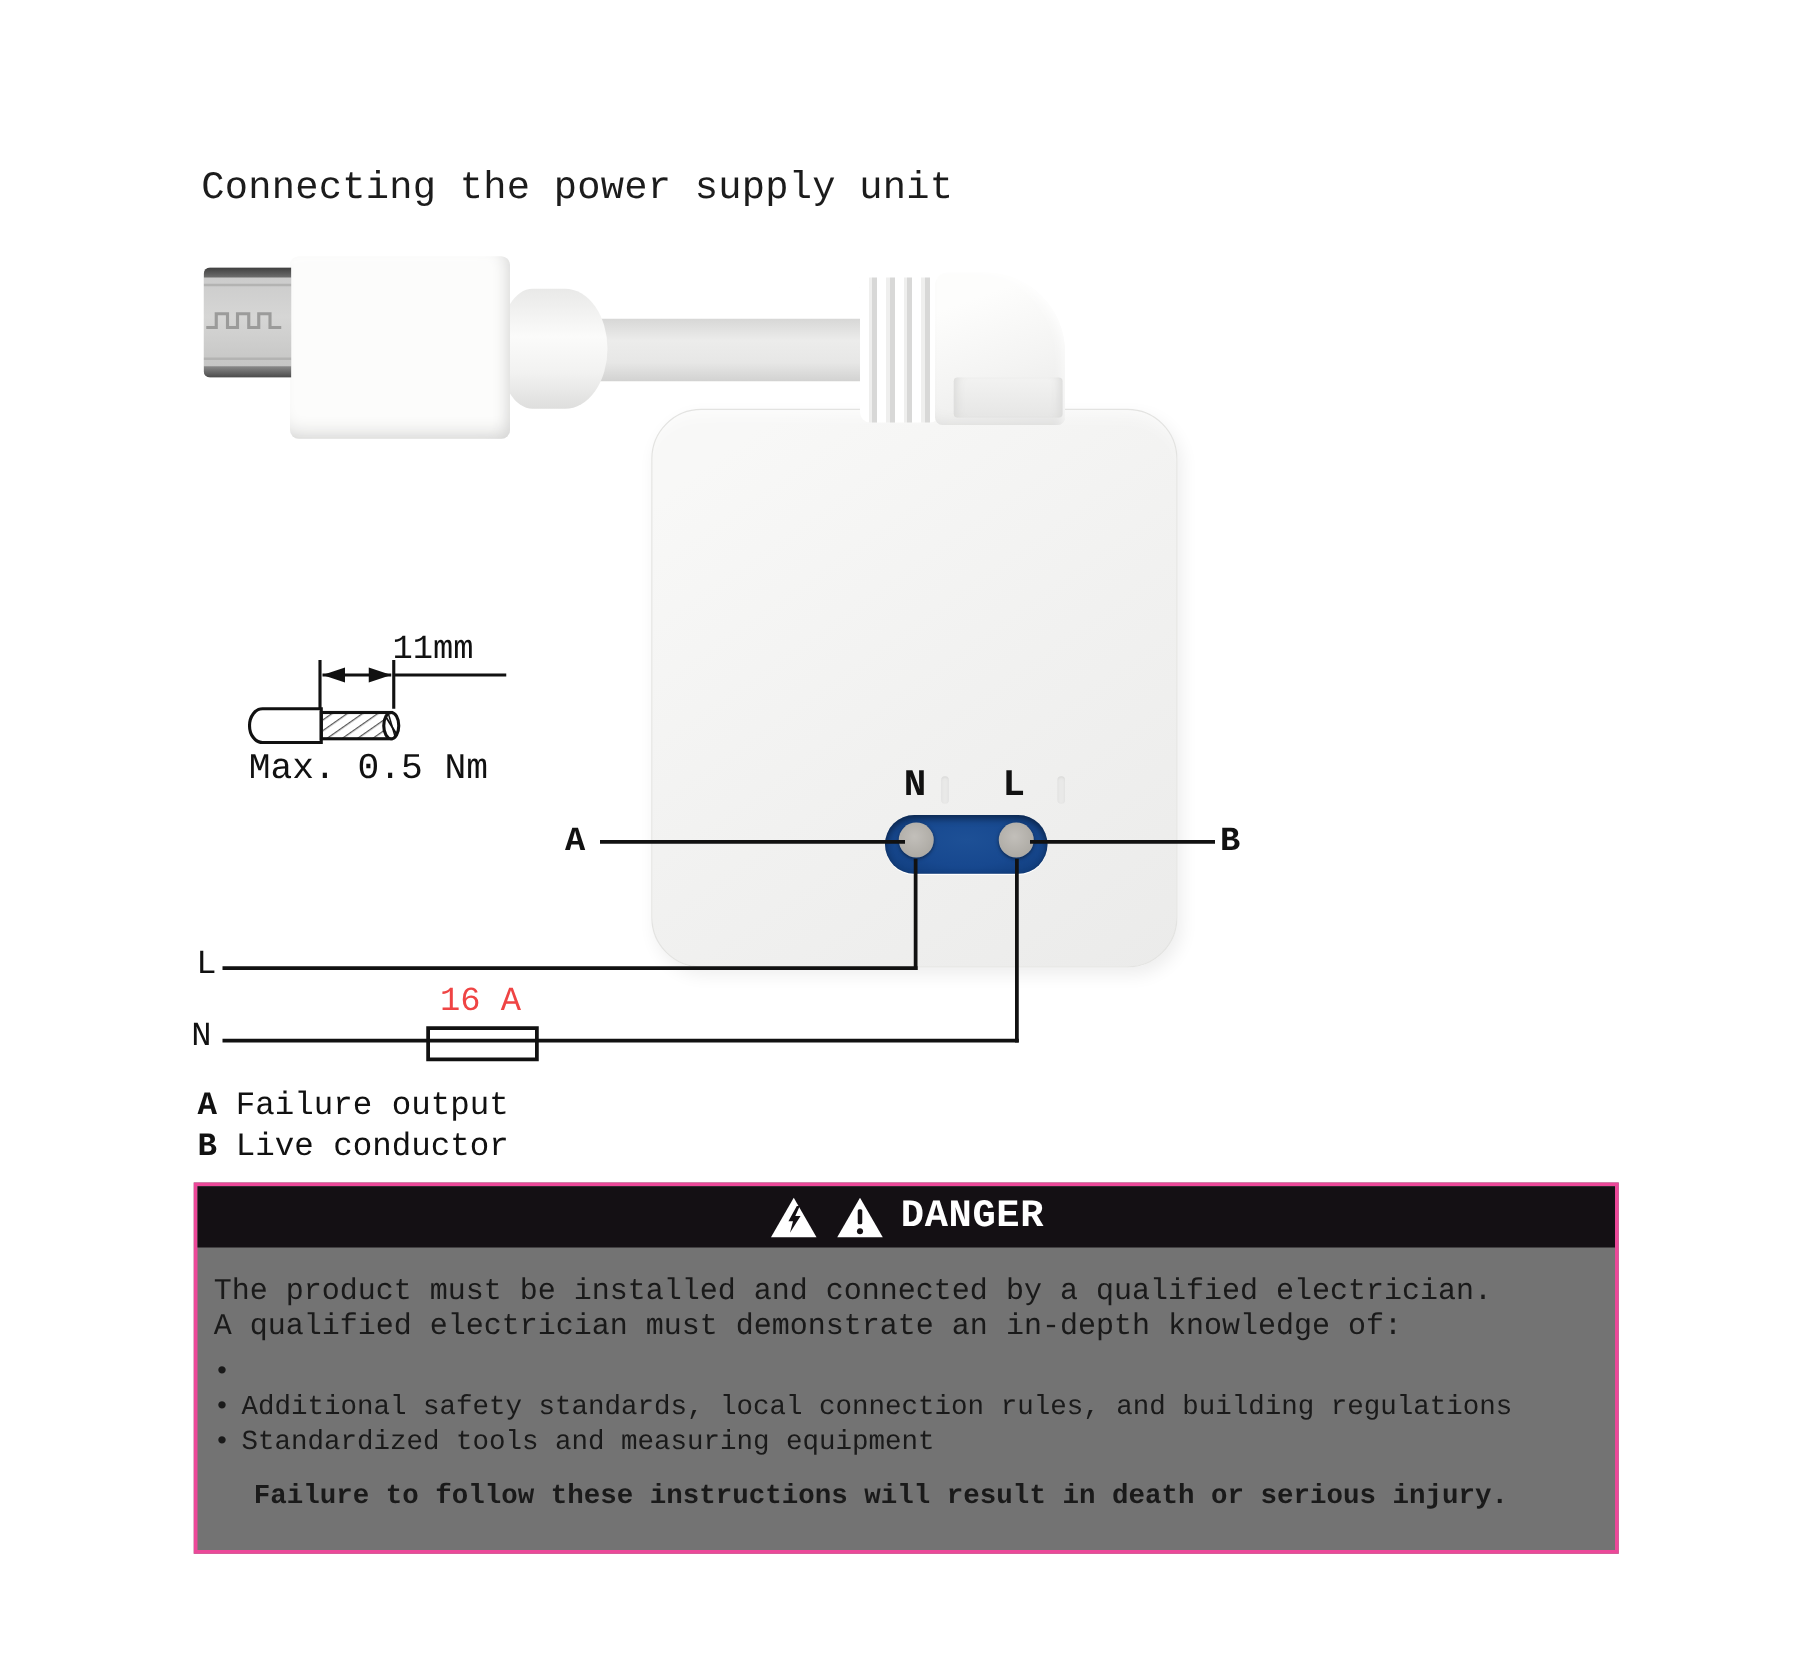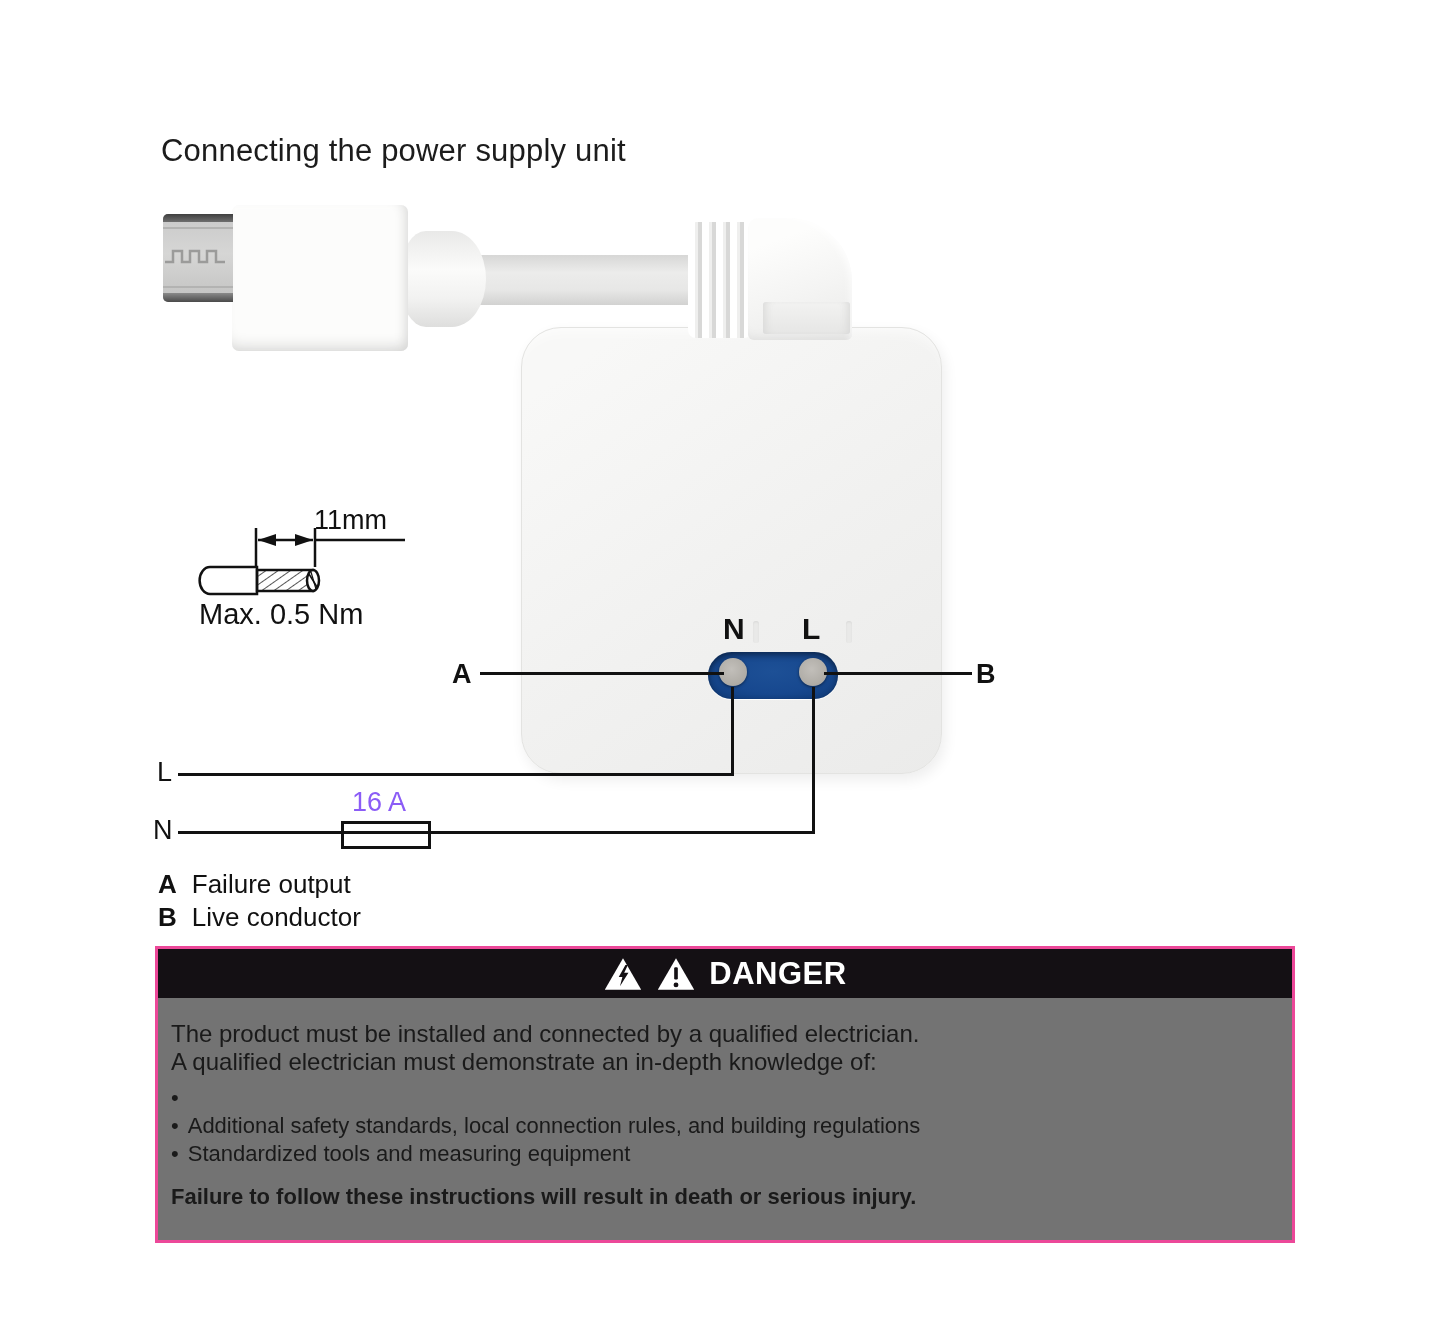--- a/index.html
+++ b/index.html
@@ -1,17 +1,17 @@
 <!DOCTYPE html>
 <html><head>
 <meta charset="utf-8">
 <style>
   html,body{margin:0;padding:0;background:#ffffff;}
   .page{position:relative;width:1356px;height:1330px;background:#ffffff;
-        font-family:Liberation Sans, sans-serif;color:#1a1a1a;overflow:hidden;padding-left:36px;}
+        font-family:Liberation Mono, monospace;color:#1a1a1a;overflow:hidden;padding-left:36px;}
   .abs{position:absolute;}
 
   
   .title{left:161px;top:133px;font-size:31px;font-weight:400;color:#1c1c1c;letter-spacing:0.2px;}
 
   
   .usb-metal{left:163px;top:214px;width:70px;height:88px;border-radius:5px 0 0 5px;
     background:linear-gradient(180deg,#c9c9c9 0,#d6d6d5 45%,#c2c2c1 100%);overflow:hidden;}
   .usb-metal .band-top{position:absolute;left:0;top:0;width:100%;height:8px;
     background:linear-gradient(180deg,#3f3f3f,#6e6e6e);}
@@ -47,41 +47,41 @@
     background:radial-gradient(circle at 45% 40%, #c2bfba, #aeaba5 70%, #9b9893);
     box-shadow:0 1px 3px rgba(0,0,0,0.5);}
   .term-label{font-size:30px;font-weight:700;color:#111;}
 
   
   .hline{height:3px;background:#111;}
   .vline{width:3px;background:#111;}
   .callout-label{font-size:27px;font-weight:700;color:#111;}
   .wire-label{font-size:27px;font-weight:400;color:#111;}
   .fuse-box{left:341px;top:821px;width:84px;height:22px;border:3px solid #111;background:transparent;}
-  .fuse-rating{left:352px;top:787px;font-size:27px;color:#8b5cf6;}
+  .fuse-rating{left:352px;top:787px;font-size:27px;color:#ef4444;}
 
   
   .dim-label{left:314px;top:505px;font-size:27px;color:#111;}
   .torque-label{left:199px;top:598px;font-size:29px;color:#111;}
 
   
   .legend{left:158px;top:868px;font-size:26px;line-height:33px;color:#111;}
   .legend-row{display:flex;gap:15px;}
   .legend-key{font-weight:700;}
 
   
   .danger-box{left:155px;top:946px;width:1140px;height:297px;border:3px solid #ec4899;background:#737373;box-sizing:border-box;}
   .danger-header{height:49px;background:#141014;display:flex;align-items:center;justify-content:center;gap:13px;}
   .danger-title{color:#ffffff;font-size:31px;font-weight:700;letter-spacing:0.5px;}
   .danger-body{padding:12px 18px 0 13px;}
   .danger-heading{font-size:23px;font-weight:700;line-height:26px;}
   .danger-para{margin-top:10px;font-size:24px;line-height:28px;}
   .danger-bullets{margin-top:8px;font-size:22px;line-height:28px;}
   .bullet-row{display:flex;gap:9px;}
-  .danger-failure{margin-top:16px;font-size:22px;font-weight:700;line-height:26px;}
+  .danger-failure{margin-top:16px;font-size:22px;font-weight:700;line-height:26px;margin-left:32px;}
 </style>
 </head>
 <body>
 
 <div class="page">
 
   <div class="abs title">Connecting the power supply unit</div>
 
   <div class="abs device-box"></div>
   <div class="abs slot" style="left:753px;top:621px;"></div>

